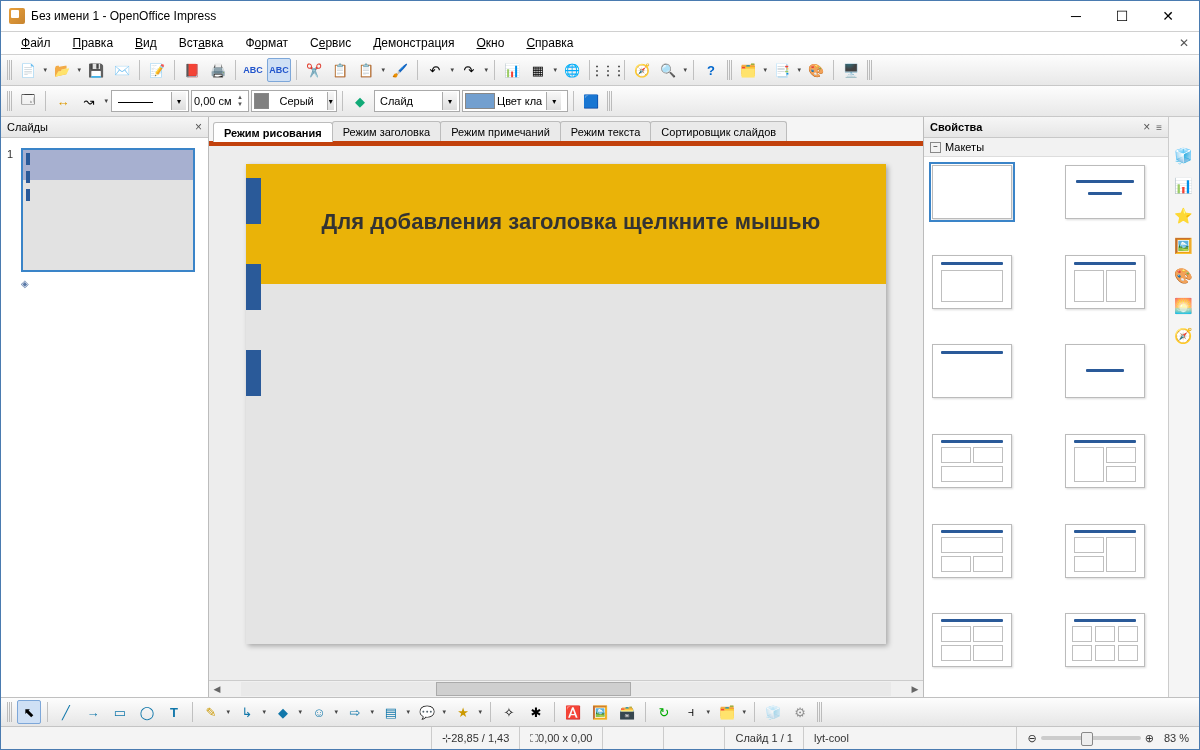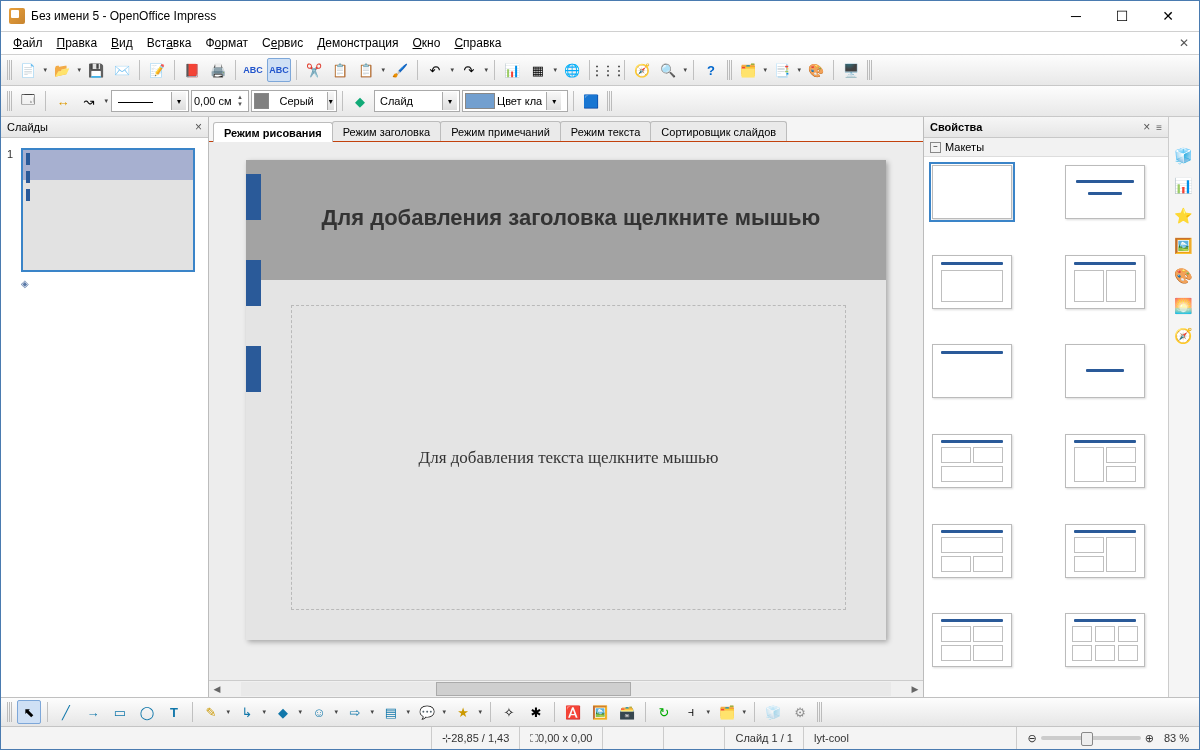--- a/index.html
+++ b/index.html
@@ -4,21 +4,21 @@
 <style>
 html,body{margin:0;padding:0;font-family:"Segoe UI",Tahoma,sans-serif;font-size:12px;background:#fff;color:#000;}
 .window{width:1200px;height:750px;border:1px solid #4a7bb0;box-sizing:border-box;display:flex;flex-direction:column;background:#f0f0f0;}
 .titlebar{height:30px;background:#fff;display:flex;align-items:center;padding:0 8px;border-bottom:1px solid #d0d0d0;}
 .titlebar .app-icon{width:16px;height:16px;background:linear-gradient(135deg,#e8a03c,#c7842f);border-radius:2px;margin-right:6px;position:relative;}
 .titlebar .app-icon:before{content:"";position:absolute;top:2px;left:2px;width:8px;height:8px;background:#fff;border-radius:1px;}
 .titlebar .title{flex:0 0 auto;}
 .titlebar .spacer{flex:1;}
 .winbtn{width:46px;height:30px;display:flex;align-items:center;justify-content:center;font-size:14px;font-family:sans-serif;}
 .menubar{height:22px;background:#fff;display:flex;align-items:center;padding:0 6px;gap:2px;border-bottom:1px solid #d0d0d0;}
-.menubar .mi{padding:2px 6px;}
+.menubar .mi{padding:2px 6px;margin-left:8px;}
 .menubar .mi u{text-decoration:underline;}
 .menubar .closebox{margin-left:auto;font-size:12px;padding:2px 4px;color:#555;}
 .toolbar{height:30px;background:linear-gradient(#fdfdfd,#e8e8e8);border-bottom:1px solid #c8c8c8;display:flex;align-items:center;padding:0 4px;gap:2px;}
 .tb{width:22px;height:22px;display:flex;align-items:center;justify-content:center;border:1px solid transparent;border-radius:2px;font-size:13px;position:relative;}
 .tb.pressed{background:#cfe0f5;border-color:#7da7d9;}
 .tb .dd{position:absolute;right:-8px;font-size:7px;color:#444;}
 .sep{width:1px;height:20px;background:#c0c0c0;margin:0 3px;}
 .grip{width:5px;height:20px;background:repeating-linear-gradient(90deg,#bbb 0 1px,transparent 1px 2px);margin:0 2px;}
 .combo{height:20px;border:1px solid #aaa;background:#fff;display:flex;align-items:center;font-size:11px;padding:0 2px;}
 .combo .cbtn{width:14px;height:18px;background:linear-gradient(#f8f8f8,#ddd);border-left:1px solid #aaa;margin-left:2px;display:flex;align-items:center;justify-content:center;font-size:8px;}
@@ -31,26 +31,26 @@
 .slidespanel{width:207px;border-right:1px solid #bcbcbc;background:#fff;display:flex;flex-direction:column;}
 .panelhead{height:20px;background:linear-gradient(#f6f6f6,#e6e6e6);border-bottom:1px solid #c8c8c8;display:flex;align-items:center;padding:0 6px;font-size:11px;}
 .panelhead .x{margin-left:auto;color:#555;font-size:12px;}
 .thumbwrap{padding:10px 6px;}
 .thumbnum{float:left;width:12px;font-size:11px;color:#333;}
 .thumb{margin-left:14px;width:170px;height:120px;border:2px solid #3a84c8;background:#e2e2e2;position:relative;}
 .thumb .thead{height:30px;background:#a7b0d0;}
 .thumb .tabs{position:absolute;left:3px;top:3px;display:flex;flex-direction:column;gap:6px;}
 .thumb .tabs div{width:4px;height:12px;background:#2a5a99;}
 .center{flex:1;display:flex;flex-direction:column;min-width:0;background:#fff;}
-.viewtabs{height:24px;display:flex;align-items:flex-end;padding:0 0 0 4px;border-bottom:1px solid #c2410c;background:#f5f5f5;}
+.viewtabs{height:24px;display:flex;align-items:flex-end;padding:0 0 0 4px;border-bottom:5px solid #c2410c;background:#f5f5f5;}
 .vtab{padding:4px 10px 3px;border:1px solid #bcbcbc;border-bottom:none;margin-right:-1px;background:#eaeaea;font-size:11px;border-radius:3px 3px 0 0;}
 .vtab.active{background:#fff;font-weight:bold;position:relative;top:1px;}
 .editarea{flex:1;background:#ededed;overflow:auto;position:relative;display:flex;justify-content:center;padding:18px 10px;}
 .slidebig{width:640px;height:480px;background:#e4e4e4;box-shadow:2px 2px 5px rgba(0,0,0,0.3);position:relative;flex-shrink:0;}
-.slidebig .tophalf{height:120px;background:#a3a3a3;display:flex;align-items:center;justify-content:center;}
+.slidebig .tophalf{height:120px;background:#eab308;display:flex;align-items:center;justify-content:center;}
 .slidebig .sidetabs{position:absolute;left:0;top:14px;display:flex;flex-direction:column;gap:40px;}
 .slidebig .sidetabs div{width:15px;height:46px;background:#2a5a99;}
 .placeholder{position:absolute;border:1px dashed #b9b9b9;display:flex;align-items:center;justify-content:center;color:#333;}
 .ph-title{top:18px;left:50px;right:40px;height:80px;border:none;font-size:22px;font-weight:bold;color:#333;}
 .ph-body{top:145px;left:45px;right:40px;bottom:30px;font-size:17px;font-family:"Times New Roman",serif;}
 .hscroll{height:16px;background:#f0f0f0;border-top:1px solid #ccc;display:flex;align-items:center;}
 .hscroll .track{flex:1;margin:0 16px;height:14px;background:#e9e9e9;position:relative;}
 .hscroll .thumbb{position:absolute;left:30%;width:30%;height:100%;background:#cfcfcf;border:1px solid #aaa;box-sizing:border-box;}
 .hscroll .arr{width:16px;text-align:center;font-size:9px;color:#666;}
 .rightpanel{width:244px;border-left:1px solid #bcbcbc;background:#fff;display:flex;flex-direction:column;}
@@ -71,21 +71,21 @@
 .zoom .slider{width:100px;height:4px;background:#ccc;position:relative;border-radius:2px;}
 .zoom .slider .knob{position:absolute;left:40%;top:-4px;width:10px;height:12px;background:#eee;border:1px solid #888;border-radius:2px;}
 </style>
 </head>
 <body>
 
 <div class="window">
 
   <div class="titlebar">
     <div class="app-icon"></div>
-    <div class="title">Без имени 5 - OpenOffice Impress</div>
+    <div class="title">Без имени 1 - OpenOffice Impress</div>
     <div class="spacer"></div>
     <div class="winbtn">─</div>
     <div class="winbtn">☐</div>
     <div class="winbtn close">✕</div>
   </div>
 
   <div class="menubar">
     <div class="mi"><u>Ф</u>айл</div>
     <div class="mi"><u>П</u>равка</div>
     <div class="mi"><u>В</u>ид</div>
@@ -220,21 +220,20 @@
       <div class="editarea">
         <div class="slidebig">
           <div class="sidetabs">
               <div></div>
               <div></div>
               <div></div>
             </div>
           <div class="tophalf">
             <div class="placeholder ph-title">Для добавления заголовка щелкните мышью</div>
           </div>
-          <div class="placeholder ph-body">Для добавления текста щелкните мышью</div>
         </div>
       </div>
       <div class="hscroll">
         <div class="arr">◀</div>
         <div class="track">
             <div class="thumbb"></div>
           </div>
         <div class="arr">▶</div>
       </div>
     </div>

